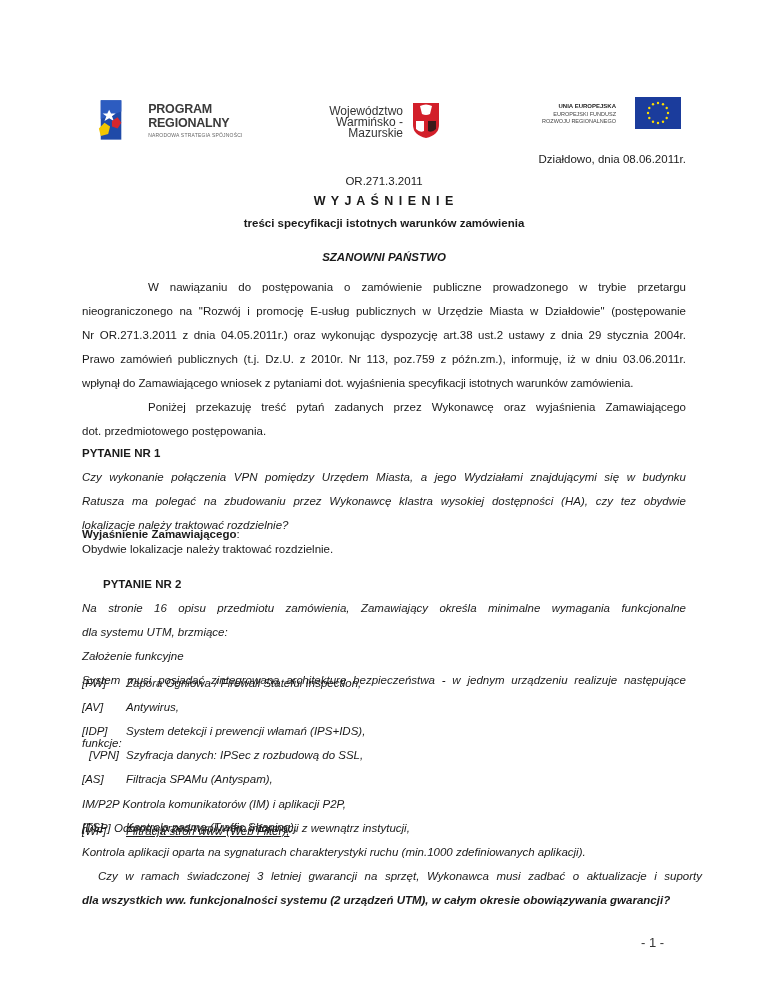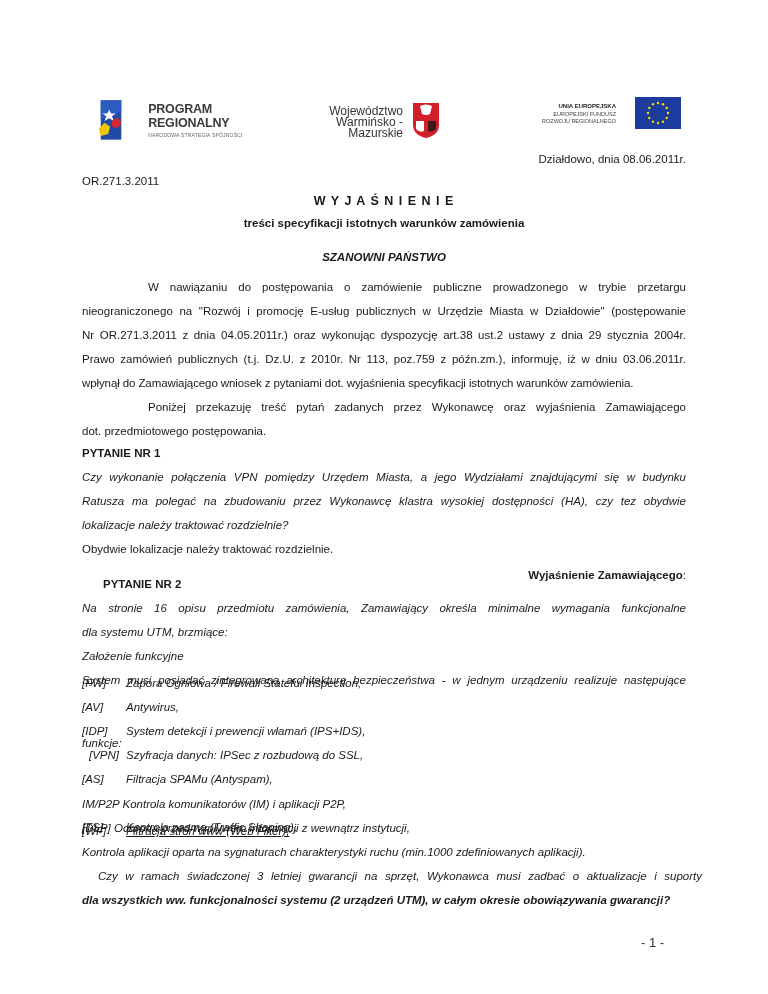--- a/index.html
+++ b/index.html
@@ -106,21 +106,21 @@
   <div class="line justify" style="top: 328px;" data-name="intro-line">Nr OR.271.3.2011 z dnia 04.05.2011r.) oraz wykonując dyspozycję art.38 ust.2 ustawy z dnia 29 stycznia 2004r.</div>
   <div class="line justify" style="top: 352px;" data-name="intro-line">Prawo zamówień publicznych (t.j. Dz.U. z 2010r. Nr 113, poz.759 z późn.zm.), informuję, iż w dniu 03.06.2011r.</div>
   <div class="line" style="top: 376px; letter-spacing: -0.1px;" data-name="intro-line">wpłynął do Zamawiającego wniosek z pytaniami dot. wyjaśnienia specyfikacji istotnych warunków zamówienia.</div>
   <div class="line justify indent" style="top: 400px;" data-name="intro2-line">Poniżej przekazuję treść pytań zadanych przez Wykonawcę oraz wyjaśnienia Zamawiającego</div>
   <div class="line" style="top: 424px;" data-name="intro2-line">dot. przedmiotowego postępowania.</div>
 
   <div class="line bold" style="top: 446px;" data-name="question-1-heading">PYTANIE NR 1</div>
   <div class="line justify italic" style="top: 470px;" data-name="question-1-line">Czy wykonanie połączenia VPN pomiędzy Urzędem Miasta, a jego Wydziałami znajdującymi się w budynku</div>
   <div class="line justify italic" style="top: 494px;" data-name="question-1-line">Ratusza ma polegać na zbudowaniu przez Wykonawcę klastra wysokiej dostępności (HA), czy tez obydwie</div>
   <div class="line italic" style="top: 518px;" data-name="question-1-line">lokalizacje należy traktować rozdzielnie?</div>
-  <div class="line" style="top: 568px; text-align: right;" data-name="answer-1-label"><span class="bold" data-name="answer-1-label-text">Wyjaśnienie Zamawiającego</span><span data-name="answer-1-colon">:</span></div>
+  <div class="line" style="top: 527px;" data-name="answer-1-label"><span class="bold" data-name="answer-1-label-text">Wyjaśnienie Zamawiającego</span><span data-name="answer-1-colon">:</span></div>
   <div class="line" style="top: 542px;" data-name="answer-1-text">Obydwie lokalizacje należy traktować rozdzielnie.</div>
 
   <div class="line bold" style="top: 577px; padding-left: 21px;" data-name="question-2-heading">PYTANIE NR 2</div>
   <div class="line justify italic" style="top: 601px;" data-name="question-2-line">Na stronie 16 opisu przedmiotu zamówienia, Zamawiający określa minimalne wymagania funkcjonalne</div>
   <div class="line italic" style="top: 625px;" data-name="question-2-line">dla systemu UTM, brzmiące:</div>
   <div class="line italic" style="top: 649px;" data-name="question-2-line">Założenie funkcyjne</div>
   <div class="line justify italic" style="top: 673px;" data-name="question-2-line">System musi posiadać zintegrowaną architekturę bezpieczeństwa - w jednym urządzeniu realizuje następujące</div>
   <div class="line italic" style="top: 697px; margin-top: 39px;" data-name="question-2-line">funkcje:</div>
 <div class="line italic" data-name="extra-function-line" style="top: 797px;">IM/P2P Kontrola komunikatorów (IM) i aplikacji P2P,</div>
     <div class="line italic" data-name="extra-function-line" style="top: 821px;">[DLP] Ochrona przed wypływem informacji z wewnątrz instytucji,</div>
@@ -135,21 +135,21 @@
     <div class="fn-row" data-name="function-item" style="top: 724px;"><span class="fn-code" data-name="function-code">[IDP]</span><span data-name="function-desc">System detekcji i prewencji włamań (IPS+IDS),</span></div>
     <div class="fn-row" data-name="function-item" style="top: 748px; text-align: center;"><span class="fn-code" data-name="function-code">[VPN]</span><span data-name="function-desc">Szyfracja danych: IPSec z rozbudową do SSL,</span></div>
     <div class="fn-row" data-name="function-item" style="top: 772px;"><span class="fn-code" data-name="function-code">[AS]</span><span data-name="function-desc">Filtracja SPAMu (Antyspam),</span></div>
     <div class="fn-row" data-name="function-item" style="top: 824px; text-decoration: underline;"><span class="fn-code" data-name="function-code">[WF]</span><span data-name="function-desc">Filtracja stron www (Web Filter),</span></div>
     <div class="fn-row" data-name="function-item" style="top: 820px;"><span class="fn-code" data-name="function-code">[TS]</span><span data-name="function-desc">Kontrola pasma (Traffic Shaping),</span></div>
   </div>
 
 <style>
   
   .page [data-name="place-date"] { top:152px !important; }
-  .page [data-name="reference-number"] { top:174px !important; }
+  .page [data-name="reference-number"] { top:174px !important;text-align:center; }
   .page [data-name="document-title"] { top:194px !important; }
   .page [data-name="document-subtitle"] { top:216px !important; }
   .page [data-name="salutation"] { top:250px !important; }
 </style>
 
 <div style="position:absolute; left:82px; top:0; width:604px;" data-name="document-body-precise"></div>
 
 <div class="page-number" data-name="page-number">- 1 -</div>
 
 </body></html>

